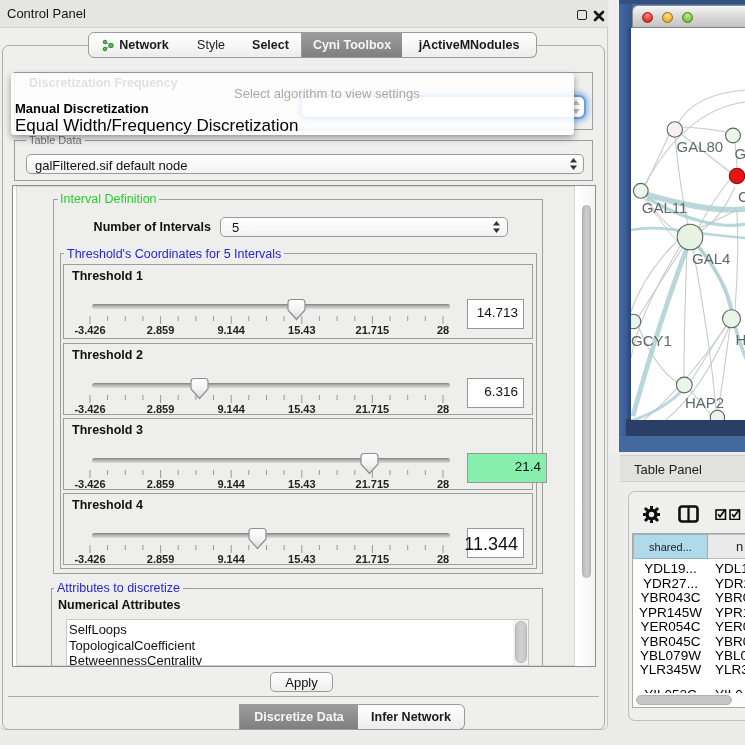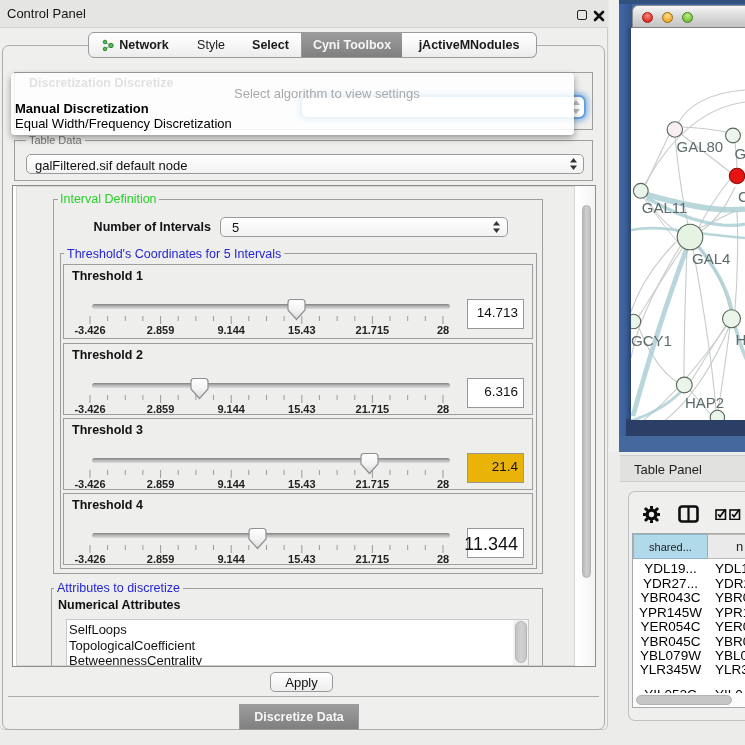--- a/index.html
+++ b/index.html
@@ -18,21 +18,21 @@
         <line x1="3" y1="10" x2="9" y2="6.5" stroke="#999" stroke-width="1"></line>
         <circle cx="3" cy="3" r="1.8" fill="#53c057" stroke="#1e7d24" stroke-width="0.9"></circle>
         <circle cx="3" cy="10" r="1.8" fill="#53c057" stroke="#1e7d24" stroke-width="0.9"></circle>
         <circle cx="9" cy="6.5" r="2.2" fill="#53c057" stroke="#1e7d24" stroke-width="0.9"></circle>
       </svg>Network</div>
 <div style="position:absolute;left:182px;top:32px;width:59px;height:26px;box-sizing:border-box;border:1px solid #9b9b9b;border-left:none;background:linear-gradient(180deg,#ffffff,#f7f7f7 50%,#ececec);color:#1a1a1a;font-size:12.5px;font-weight:normal;display:flex;align-items:center;justify-content:center;white-space:nowrap">Style</div>
 <div style="position:absolute;left:240px;top:32px;width:62px;height:26px;box-sizing:border-box;border:1px solid #9b9b9b;border-left:none;background:linear-gradient(180deg,#ffffff,#f7f7f7 50%,#ececec);color:#1a1a1a;font-size:12.5px;font-weight:bold;display:flex;align-items:center;justify-content:center;white-space:nowrap">Select</div>
 <div style="position:absolute;left:301px;top:32px;width:102px;height:26px;box-sizing:border-box;border:1px solid #9b9b9b;background:linear-gradient(180deg,#9d9d9d,#7f7f7f);color:#f6f6f6;font-size:12.5px;font-weight:bold;display:flex;align-items:center;justify-content:center;white-space:nowrap">Cyni Toolbox</div>
 <div style="position:absolute;left:402px;top:32px;width:135px;height:26px;box-sizing:border-box;border:1px solid #9b9b9b;border-left:none;border-radius:0 6px 6px 0;background:linear-gradient(180deg,#ffffff,#f7f7f7 50%,#ececec);color:#1a1a1a;font-size:12.5px;font-weight:bold;display:flex;align-items:center;justify-content:center;white-space:nowrap">jActiveMNodules</div>
 <div class="abs" style="left:14px;top:72px;width:579px;height:58px;border:1px solid #9e9e9e"></div>
-<div class="abs" style="left:26px;top:76px;background:transparent;padding:0 3px;font-size:12.5px;font-weight:bold;color:#111">Discretization Discretize</div>
+<div class="abs" style="left:26px;top:76px;background:transparent;padding:0 3px;font-size:12.5px;font-weight:bold;color:#111">Discretization Frequency</div>
 <div class="abs" style="left:300px;top:95px;width:286px;height:24px;background:#fff;border:2.5px solid #68a1dc;border-radius:7px;box-shadow:0 0 5px 2.5px rgba(100,160,225,0.65)"></div>
 <svg class="abs" style="left:570px;top:100px" width="12" height="14" viewBox="0 0 12 14">
       <path d="M 6 0 L 10 5 L 2 5 Z" fill="#bbb"></path>
       <path d="M 6 14 L 10 9 L 2 9 Z" fill="#bbb"></path>
     </svg>
 <div class="abs" style="left:14px;top:140px;width:579px;height:41px;border:1px solid #9e9e9e"></div>
 <div class="abs" style="left:26px;top:134px;background:#efefee;padding:0 3px;font-size:11px;color:#737373">Table Data</div>
 <div class="abs" style="left:26px;top:154px;width:558px;height:20px;background:linear-gradient(180deg,#ffffff,#f2f2f2);border:1px solid #9a9a9a;border-radius:5px">
 <div class="abs" style="left:8px;top:2.5px;font-size:13px;color:#111">galFiltered.sif default node</div>
 <svg class="abs" style="right:5px;top:3px" width="9" height="12" viewBox="0 0 9 12">
@@ -192,21 +192,21 @@
   <div style="position:absolute;left:294.5px;top:33px;width:21px;height:23px"><svg width="21" height="23" viewBox="0 0 21 23">
           <defs>
             <linearGradient id="tg" x1="0" y1="0" x2="0" y2="1">
               <stop offset="0" stop-color="#ffffff"></stop>
               <stop offset="0.55" stop-color="#f2f2f2"></stop>
               <stop offset="1" stop-color="#d8d8d8"></stop>
             </linearGradient>
           </defs>
           <path d="M 2 4.5 Q 2 1.5 5 1.5 L 16 1.5 Q 19 1.5 19 4.5 L 19 12 L 10.5 21.5 L 2 12 Z" fill="url(#tg)" stroke="#8f8f8f" stroke-width="1.2"></path>
         </svg></div>
-  <div style="position:absolute;left:403px;top:34px;width:57px;height:30px;border:1px solid #979797;background:#eab308;box-sizing:border-box">
+  <div style="position:absolute;left:403px;top:34px;width:80px;height:30px;border:1px solid #979797;background:#86efac;box-sizing:border-box">
     <div style="position:absolute;right:5px;top:5px;font-size:13.5px;color:#111">21.4</div>
   </div>
 </div>
 
 <div style="position:absolute;left:63px;top:493px;width:470px;height:72px;border:1px solid #9e9e9e;box-sizing:border-box">
   <div style="position:absolute;left:8px;top:4px;font-size:12.5px;font-weight:bold;color:#111">Threshold 4</div>
   <div style="position:absolute;left:28px;top:39px;width:358px;height:5px;border-radius:3px;background:linear-gradient(180deg,#808080,#b5b5b5 45%,#dcdcdc)"></div>
   <div style="position:absolute;left:0;top:51px;width:470px;height:9px">
         <svg width="470" height="9" style="position:absolute;left:0;top:0">
           <line x1="26.0" y1="0" x2="26.0" y2="8" stroke="#9a9a9a" stroke-width="1"></line>
@@ -258,24 +258,25 @@
 <div class="abs" style="left:66px;top:619px;width:463px;height:47px;background:#fff;border:1px solid #c9c9c9;overflow:hidden">
 <div class="abs" style="left:2px;top:2px;font-size:13px;color:#111">SelfLoops</div>
 <div class="abs" style="left:2px;top:17.7px;font-size:13px;color:#111">TopologicalCoefficient</div>
 <div class="abs" style="left:2px;top:33.3px;font-size:13px;color:#111">BetweennessCentrality</div>
 <div class="abs" style="right:0px;top:0px;width:15px;height:47px;background:#f2f2f2"></div>
 <div class="abs" style="right:1.5px;top:0.5px;width:12px;height:42px;border-radius:6px;background:linear-gradient(90deg,#c3c3c3,#d2d2d2 50%,#c6c6c6);border:1px solid #b5b5b5"></div>
 </div>
 <div class="abs" style="left:270px;top:672px;width:63px;height:20px;background:linear-gradient(180deg,#ffffff,#ededed);border:1px solid #9a9a9a;border-radius:5px;font-size:13px;color:#111;display:flex;align-items:center;justify-content:center">Apply</div>
 <div class="abs" style="left:8px;top:696px;width:591px;height:1px;background:#ababab"></div>
 <div style="position:absolute;left:239px;top:704px;width:120px;height:26px;box-sizing:border-box;border:1px solid #9b9b9b;background:linear-gradient(180deg,#9d9d9d,#7f7f7f);color:#f6f6f6;font-size:12.5px;font-weight:bold;display:flex;align-items:center;justify-content:center;white-space:nowrap">Discretize Data</div>
+<div style="position:absolute;left:358px;top:704px;width:107px;height:26px;box-sizing:border-box;border:1px solid #9b9b9b;border-left:none;border-radius:0 6px 6px 0;background:linear-gradient(180deg,#ffffff,#f7f7f7 50%,#ececec);color:#1a1a1a;font-size:12.5px;font-weight:bold;display:flex;align-items:center;justify-content:center;white-space:nowrap">Infer Network</div>
 <div class="abs" style="left:11px;top:73px;width:563px;height:62px;background:rgba(255,255,255,0.87);border-radius:4px;box-shadow:0 3px 7px rgba(0,0,0,0.38);z-index:30"></div>
 <div class="abs" style="left:234px;top:86px;font-size:13px;color:#a9a9a9;z-index:31">Select algorithm to view settings</div>
 <div class="abs" style="left:15px;top:101px;font-size:13px;font-weight:bold;color:#000;z-index:31">Manual Discretization</div>
-<div class="abs" style="left:15px;top:116px;font-size:13px;color:#000;z-index:31">Equal Width/Frequency Discretization</div>
+<div class="abs" style="left:15px;top:116px;font-size:17px;color:#000;z-index:31">Equal Width/Frequency Discretization</div>
 <div class="abs" style="left:609px;top:0;width:10px;height:452px;background:#f0f0ef"></div>
 <div class="abs" style="left:618.5px;top:0;width:126.5px;height:452px;background:#4068a5"></div>
 <div class="abs" style="left:618.5px;top:0;width:13.5px;height:452px;background:linear-gradient(90deg,#4169a6,#35548a)"></div>
 <div class="abs" style="left:626px;top:28px;width:6px;height:400px;background:linear-gradient(90deg,rgba(30,45,75,0),rgba(30,45,75,0.55))"></div>
 <div class="abs" style="left:618.5px;top:0;width:126.5px;height:4px;background:#32517f"></div>
 <div class="abs" style="left:626px;top:419px;width:119px;height:17px;background:#2b3f66"></div>
 <div class="abs" style="left:620px;top:436px;width:125px;height:16px;background:#44699f"></div>
 <div class="abs" style="left:632px;top:5px;width:113px;height:23px;border-radius:6px 0 0 0;background:linear-gradient(180deg,#f6f6f6,#dcdcdc 45%,#c3c3c3);border-top:1px solid #8b8b8b;border-left:1px solid #8b8b8b;border-bottom:1px solid #7e7e7e"></div>
 <div class="abs" style="left:641.5px;top:11.5px;width:11px;height:11px;border-radius:50%;background:radial-gradient(circle at 50% 30%,#ff8a84,#df2f28 70%);border:1px solid #9d1912"></div>
 <div class="abs" style="left:661.5px;top:11.5px;width:11px;height:11px;border-radius:50%;background:radial-gradient(circle at 50% 30%,#ffe08a,#efac2f 70%);border:1px solid #9a6a10"></div>

